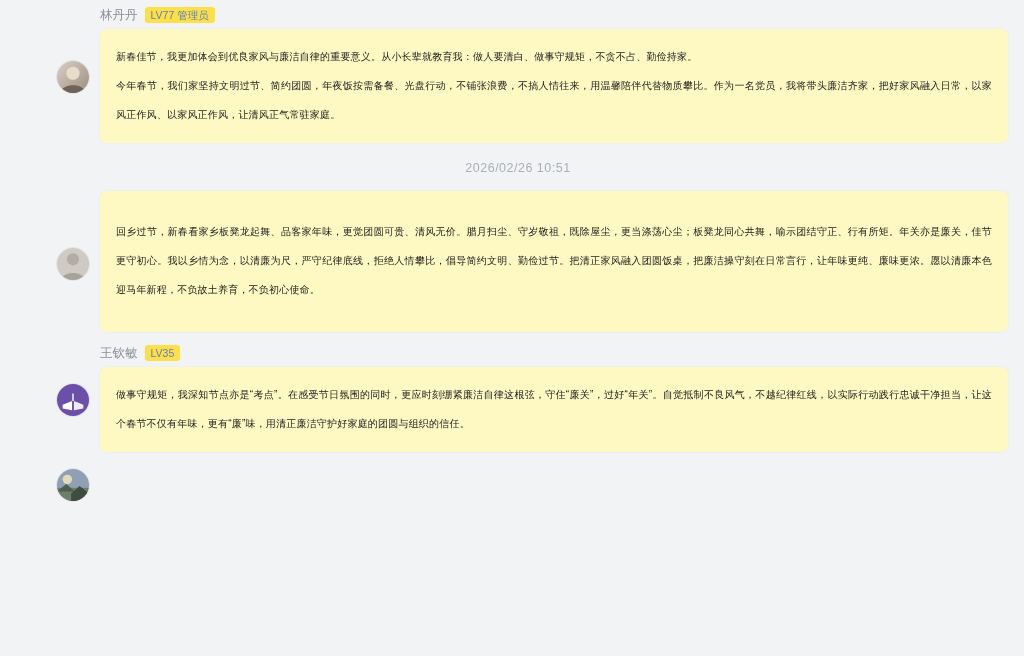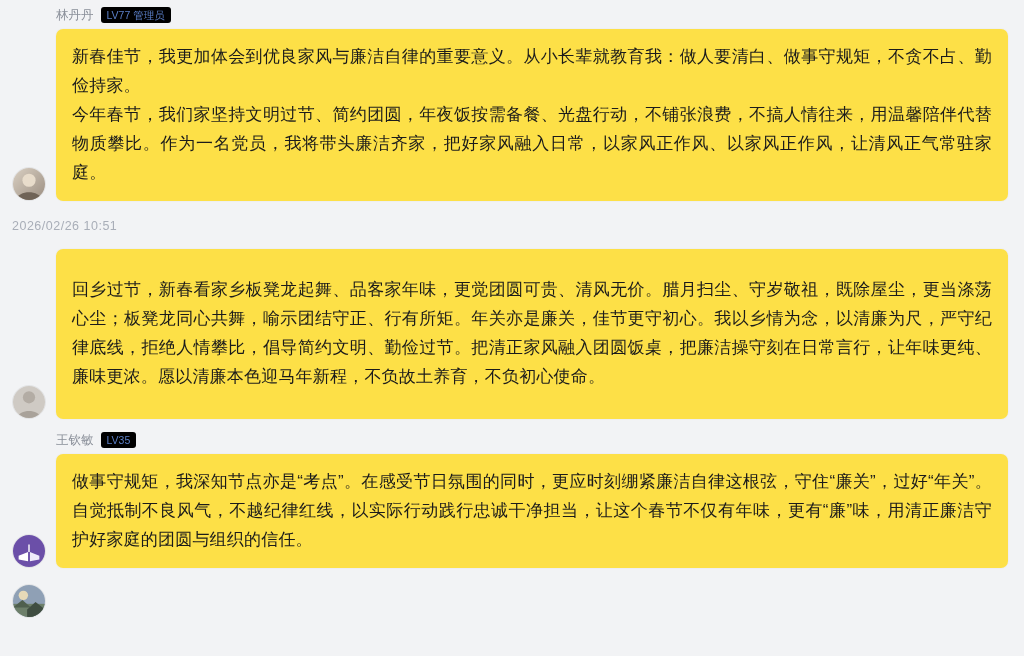--- a/index.html
+++ b/index.html
@@ -14,23 +14,24 @@
     font-family: "Liberation Sans", "DejaVu Sans", sans-serif;
     color: #1f1f1f;
   }
   .feed {
     width: 1024px;
     padding: 0;
     box-sizing: border-box;
   }
   .post {
     display: flex;
-    align-items: flex-end;
+    align-items: center;
     padding: 6px 16px 6px 12px;
     box-sizing: border-box;
+    margin-left: 44px;
   }
   .avatar {
     width: 34px;
     height: 34px;
     border-radius: 50%;
     flex: 0 0 34px;
     margin-top: 4px;
     margin-right: 10px;
     overflow: hidden;
     position: relative;
@@ -54,37 +55,37 @@
     color: #8a8f99;
     line-height: 18px;
   }
   .badge {
     display: inline-block;
     font-size: 10.5px;
     line-height: 14px;
     padding: 1px 6px 1px 6px;
     border-radius: 3px;
     color: #5b7fc7;
-    background: #000000;
+    background: #fde047;
     white-space: nowrap;
   }
   .bubble {
-    background: #fde047;
+    background: #fef9c3;
     border-radius: 7px;
     padding: 13px 16px 14px 16px;
-    font-size: 17px;
+    font-size: 10px;
     line-height: 29px;
     color: #1b1b1b;
     letter-spacing: 0.2px;
     text-align: justify;
     box-shadow: 0 0 0 1px rgba(0,0,0,0.015);
   }
   .bubble.tall { padding-top: 26px; padding-bottom: 28px; }
   .timestamp {
-    text-align: left;
+    text-align: center;
     font-size: 12.5px;
     color: #a9aeb8;
     padding: 12px 0 10px 12px;
     letter-spacing: 0.5px;
   }
   .p-line { display: block; }
 </style>
 </head>
 <body>
 

